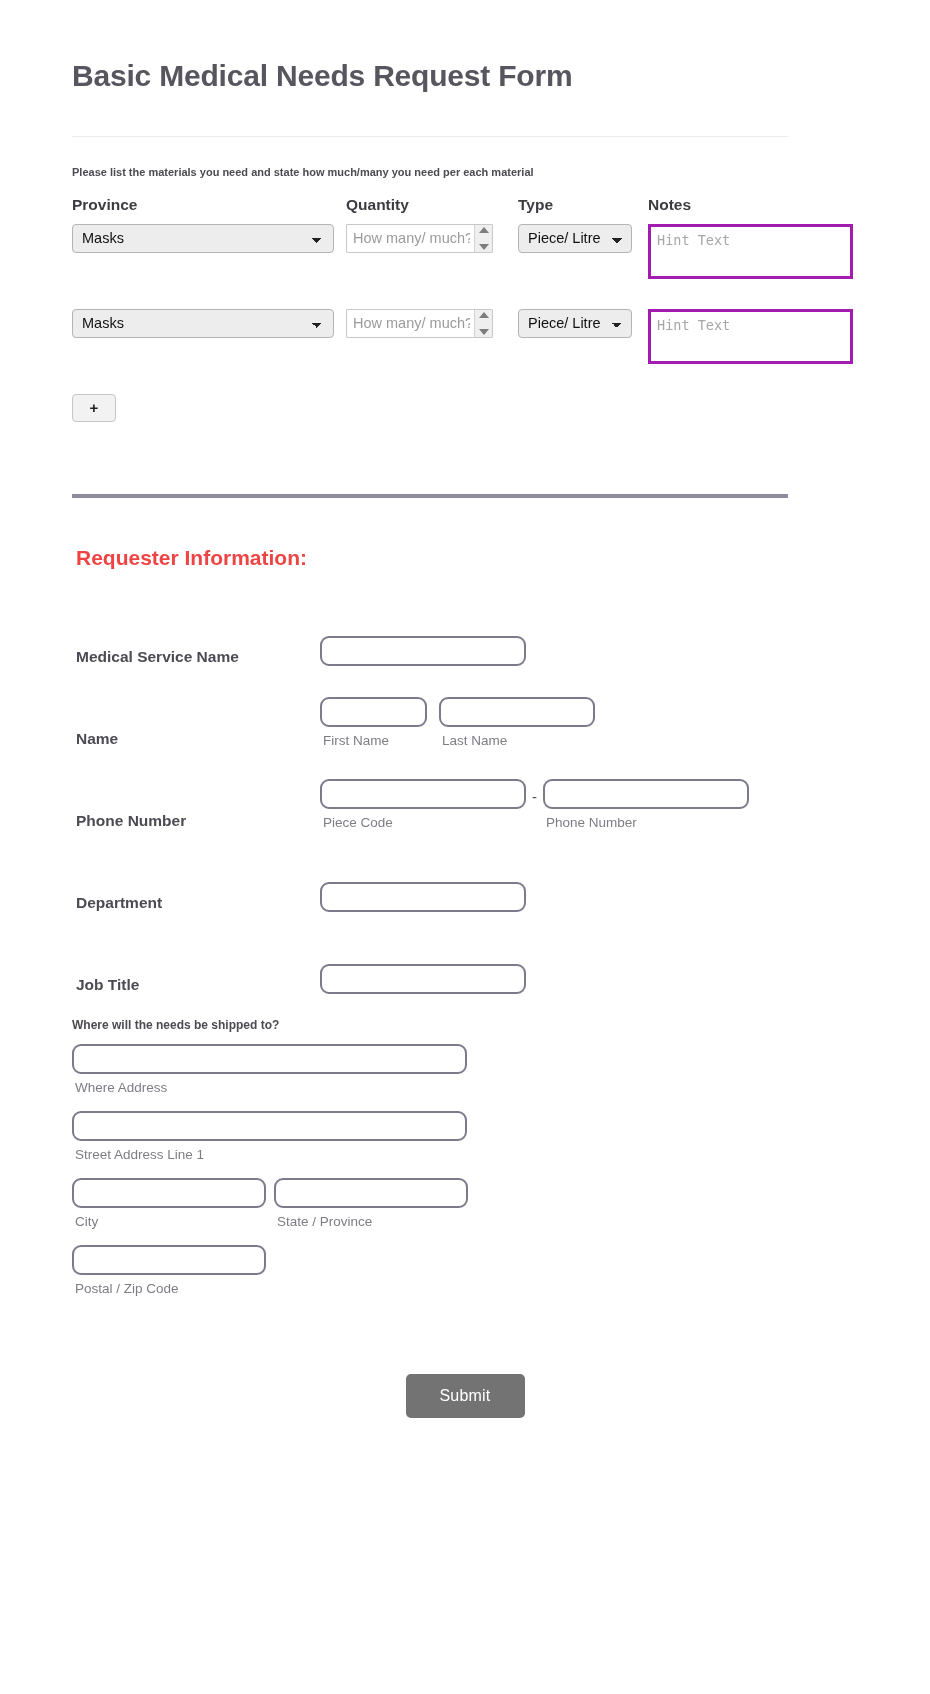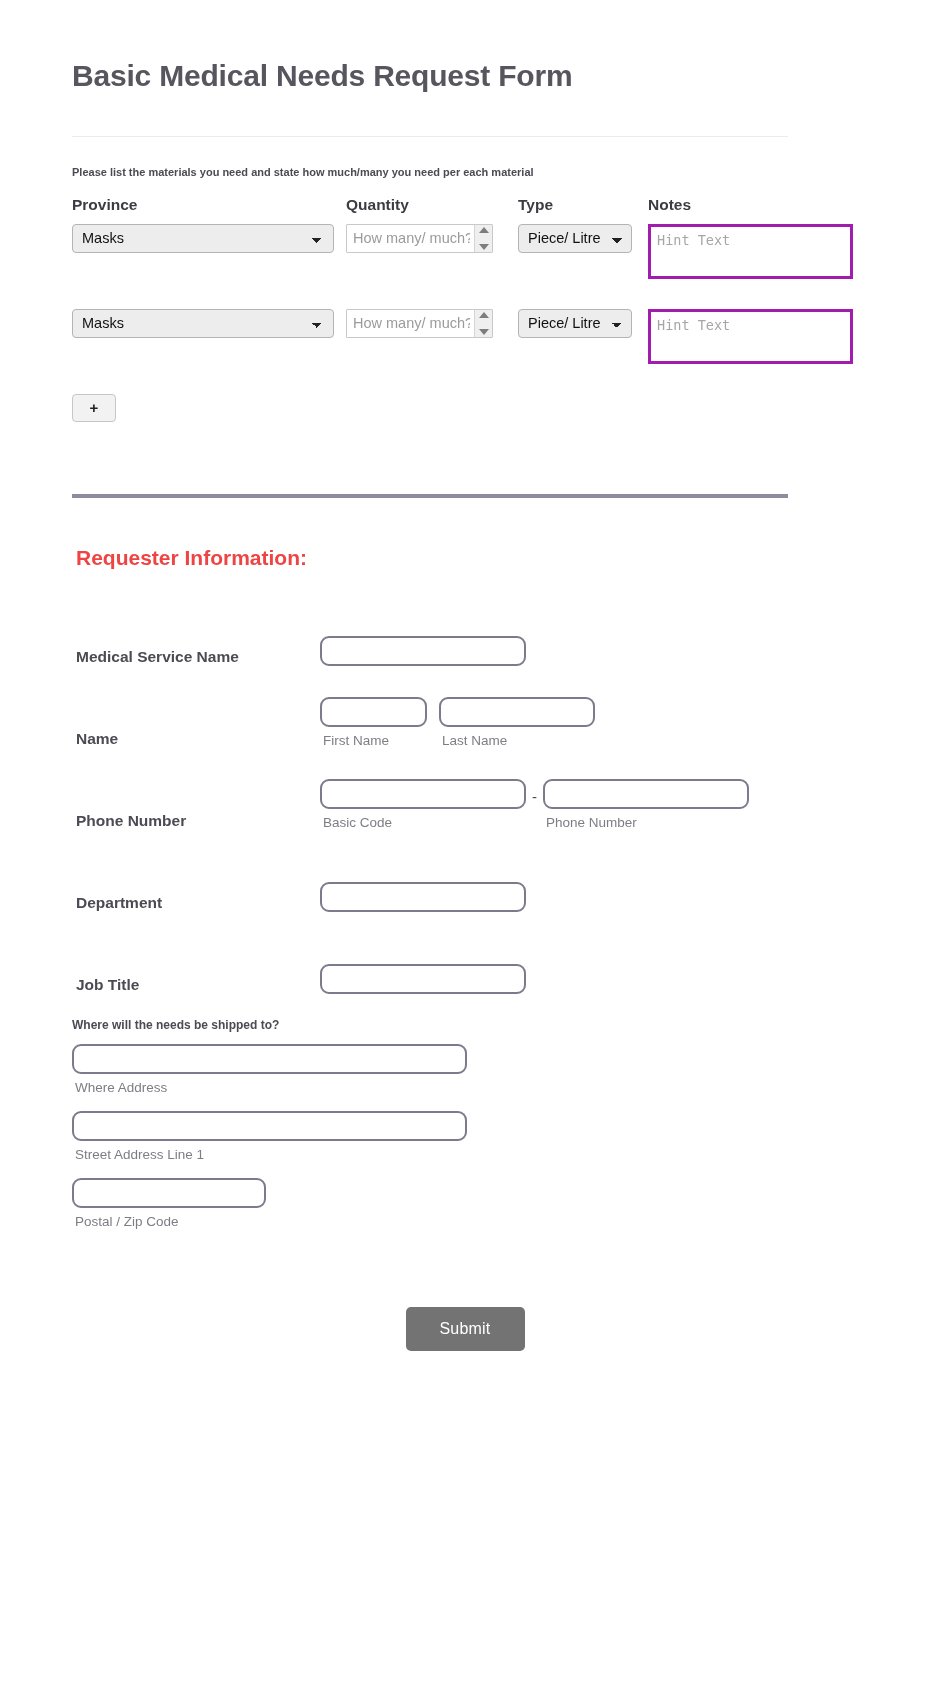--- a/index.html
+++ b/index.html
@@ -359,21 +359,21 @@
             <span class="sub-label">Last Name</span>
           </div>
         </div>
       </div>
 
       <div class="field-row">
         <div class="field-label">Phone Number</div>
         <div class="field-controls">
           <div class="ctl">
             <input class="text-input w-area" type="text" style="">
-            <span class="sub-label">Basic Code</span>
+            <span class="sub-label">Piece Code</span>
           </div>
           <span class="dash">-</span>
           <div class="ctl">
             <input class="text-input w-phone" type="text" style="">
             <span class="sub-label">Phone Number</span>
           </div>
         </div>
       </div>
 
       <div class="field-row">
@@ -405,20 +405,30 @@
         </div>
       </div>
 
       <div class="addr-line">
         <div class="ctl">
           <input class="text-input w-street" type="text" style="">
           <span class="sub-label">Street Address Line 1</span>
         </div>
       </div>
 
+      <div class="addr-line addr-inline">
+        <div class="ctl">
+          <input class="text-input w-city" type="text" style="">
+          <span class="sub-label">City</span>
+        </div>
+        <div class="ctl">
+          <input class="text-input w-state" type="text" style="">
+          <span class="sub-label">State / Province</span>
+        </div>
+      </div>
 
       <div class="addr-line">
         <div class="ctl">
           <input class="text-input w-zip" type="text" style="">
           <span class="sub-label">Postal / Zip Code</span>
         </div>
       </div>
     </div>
 
     <div class="submit-wrap">

